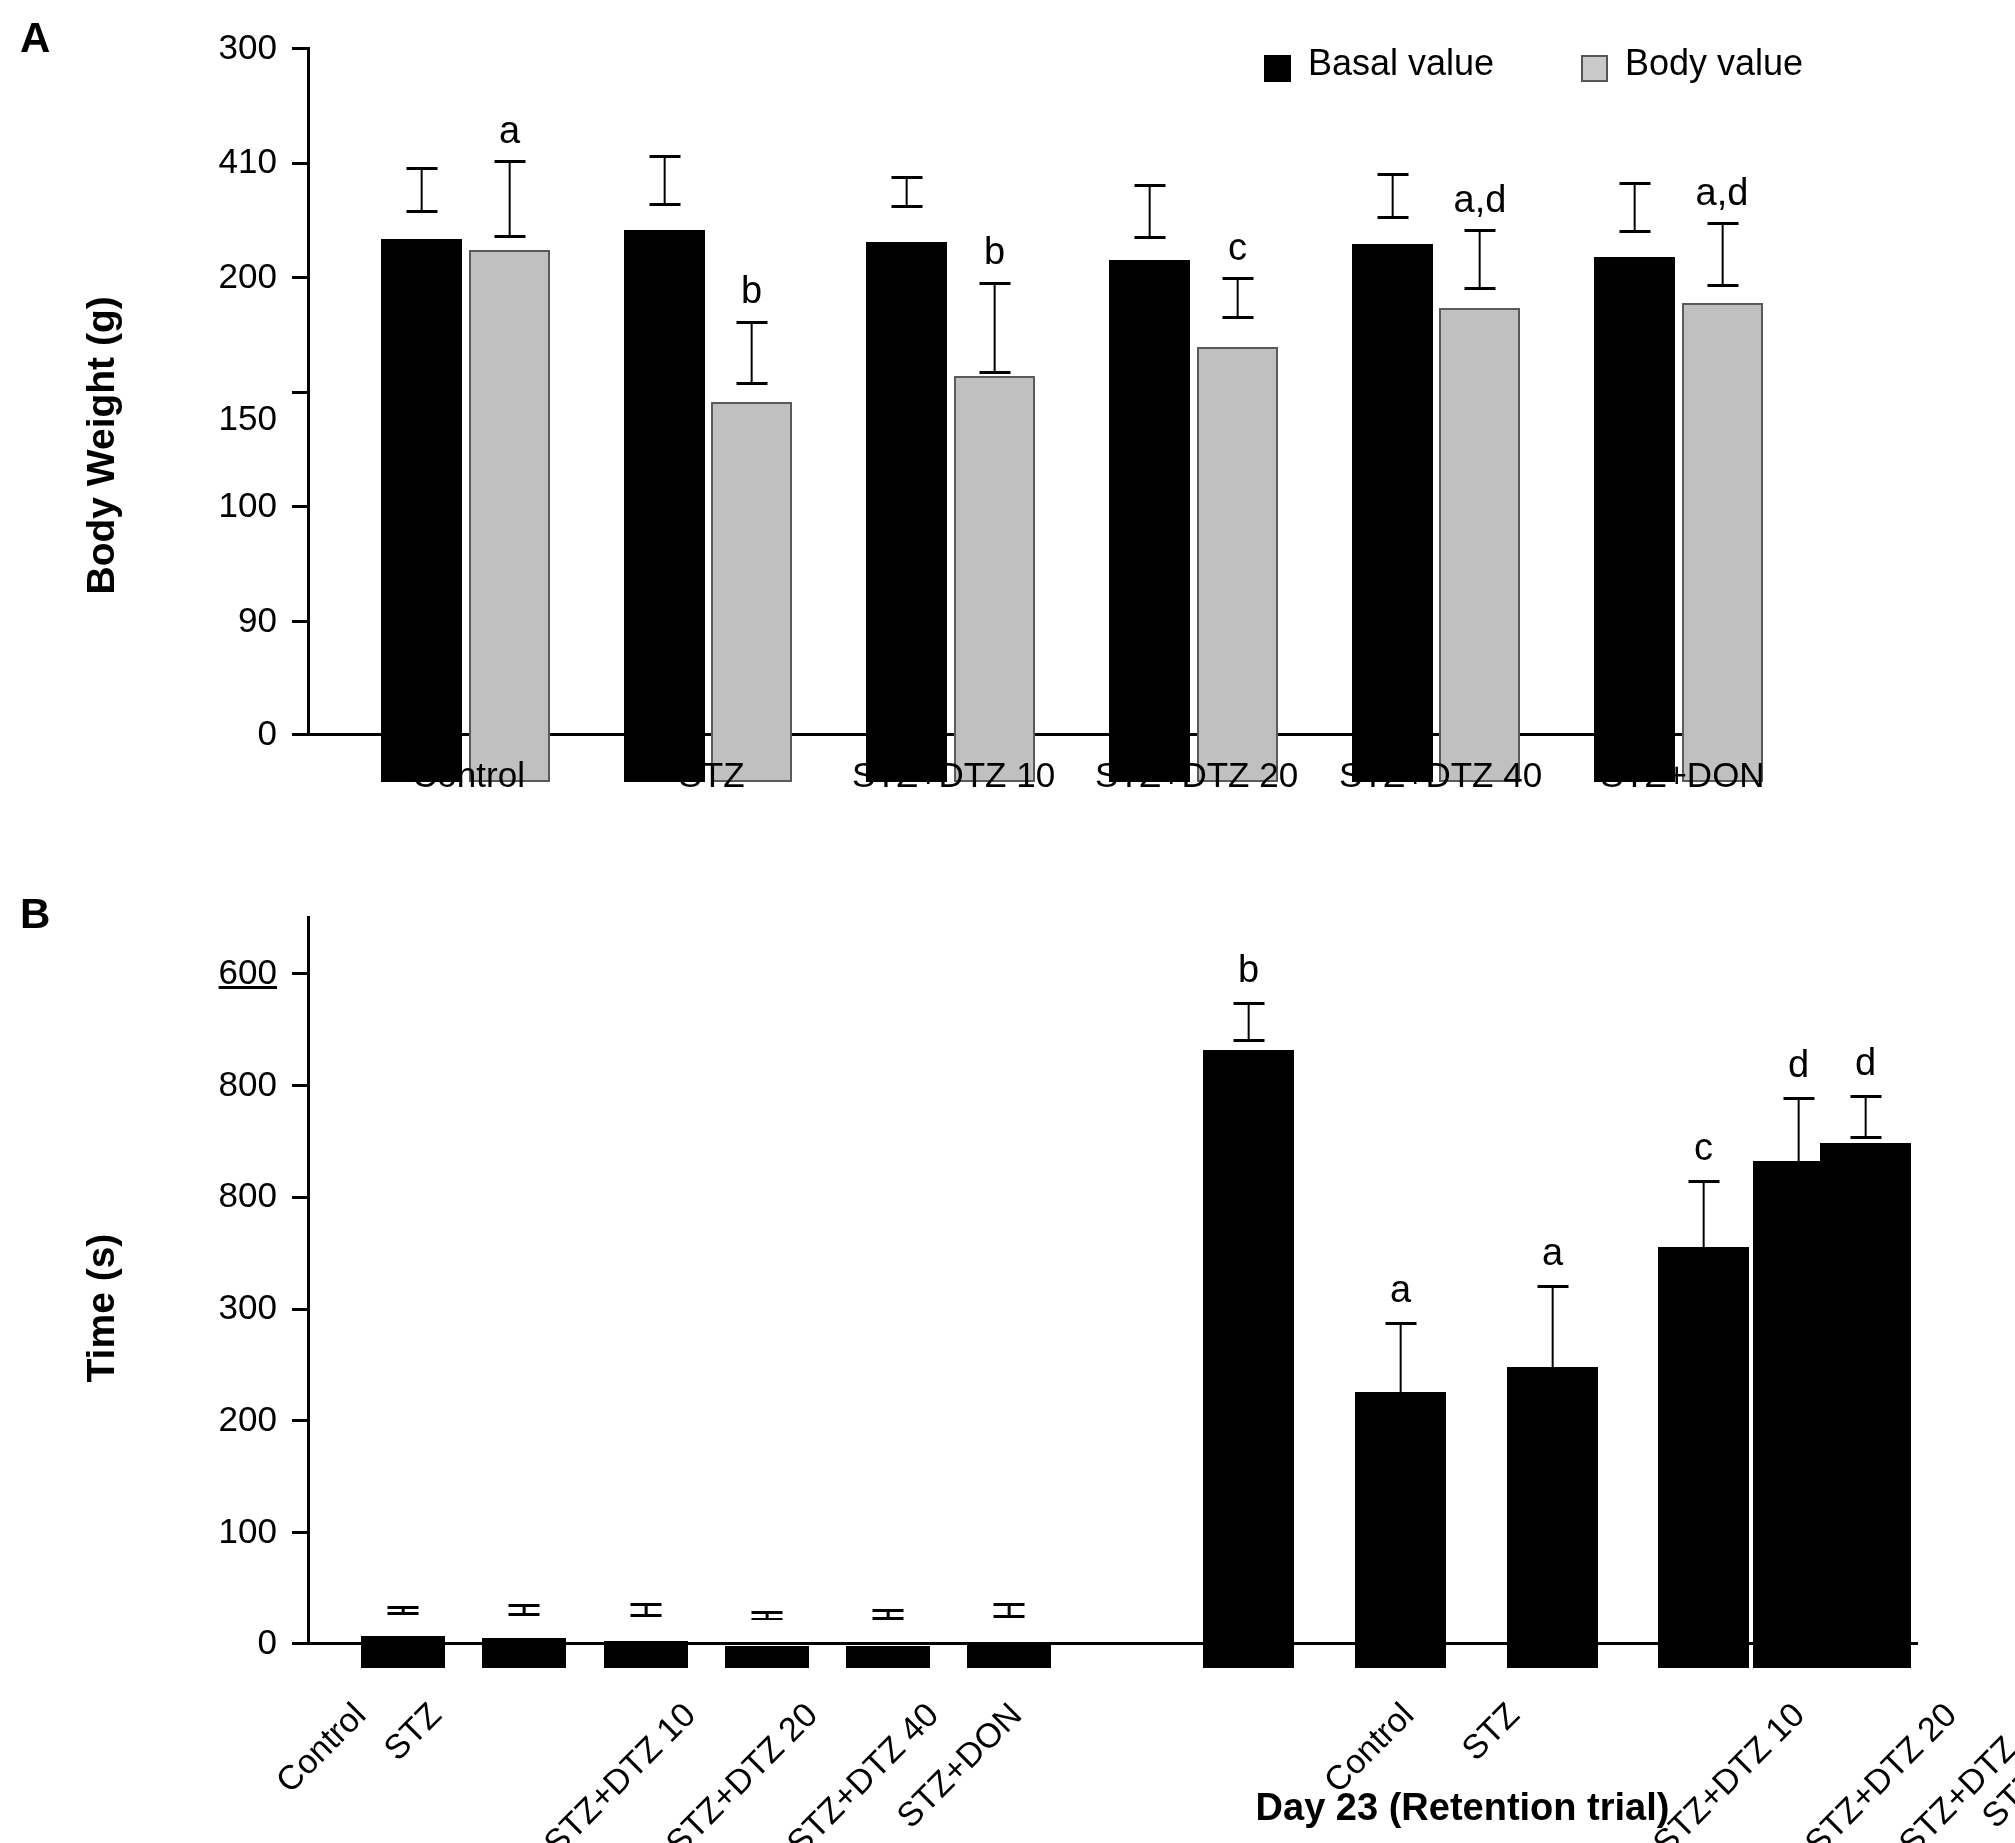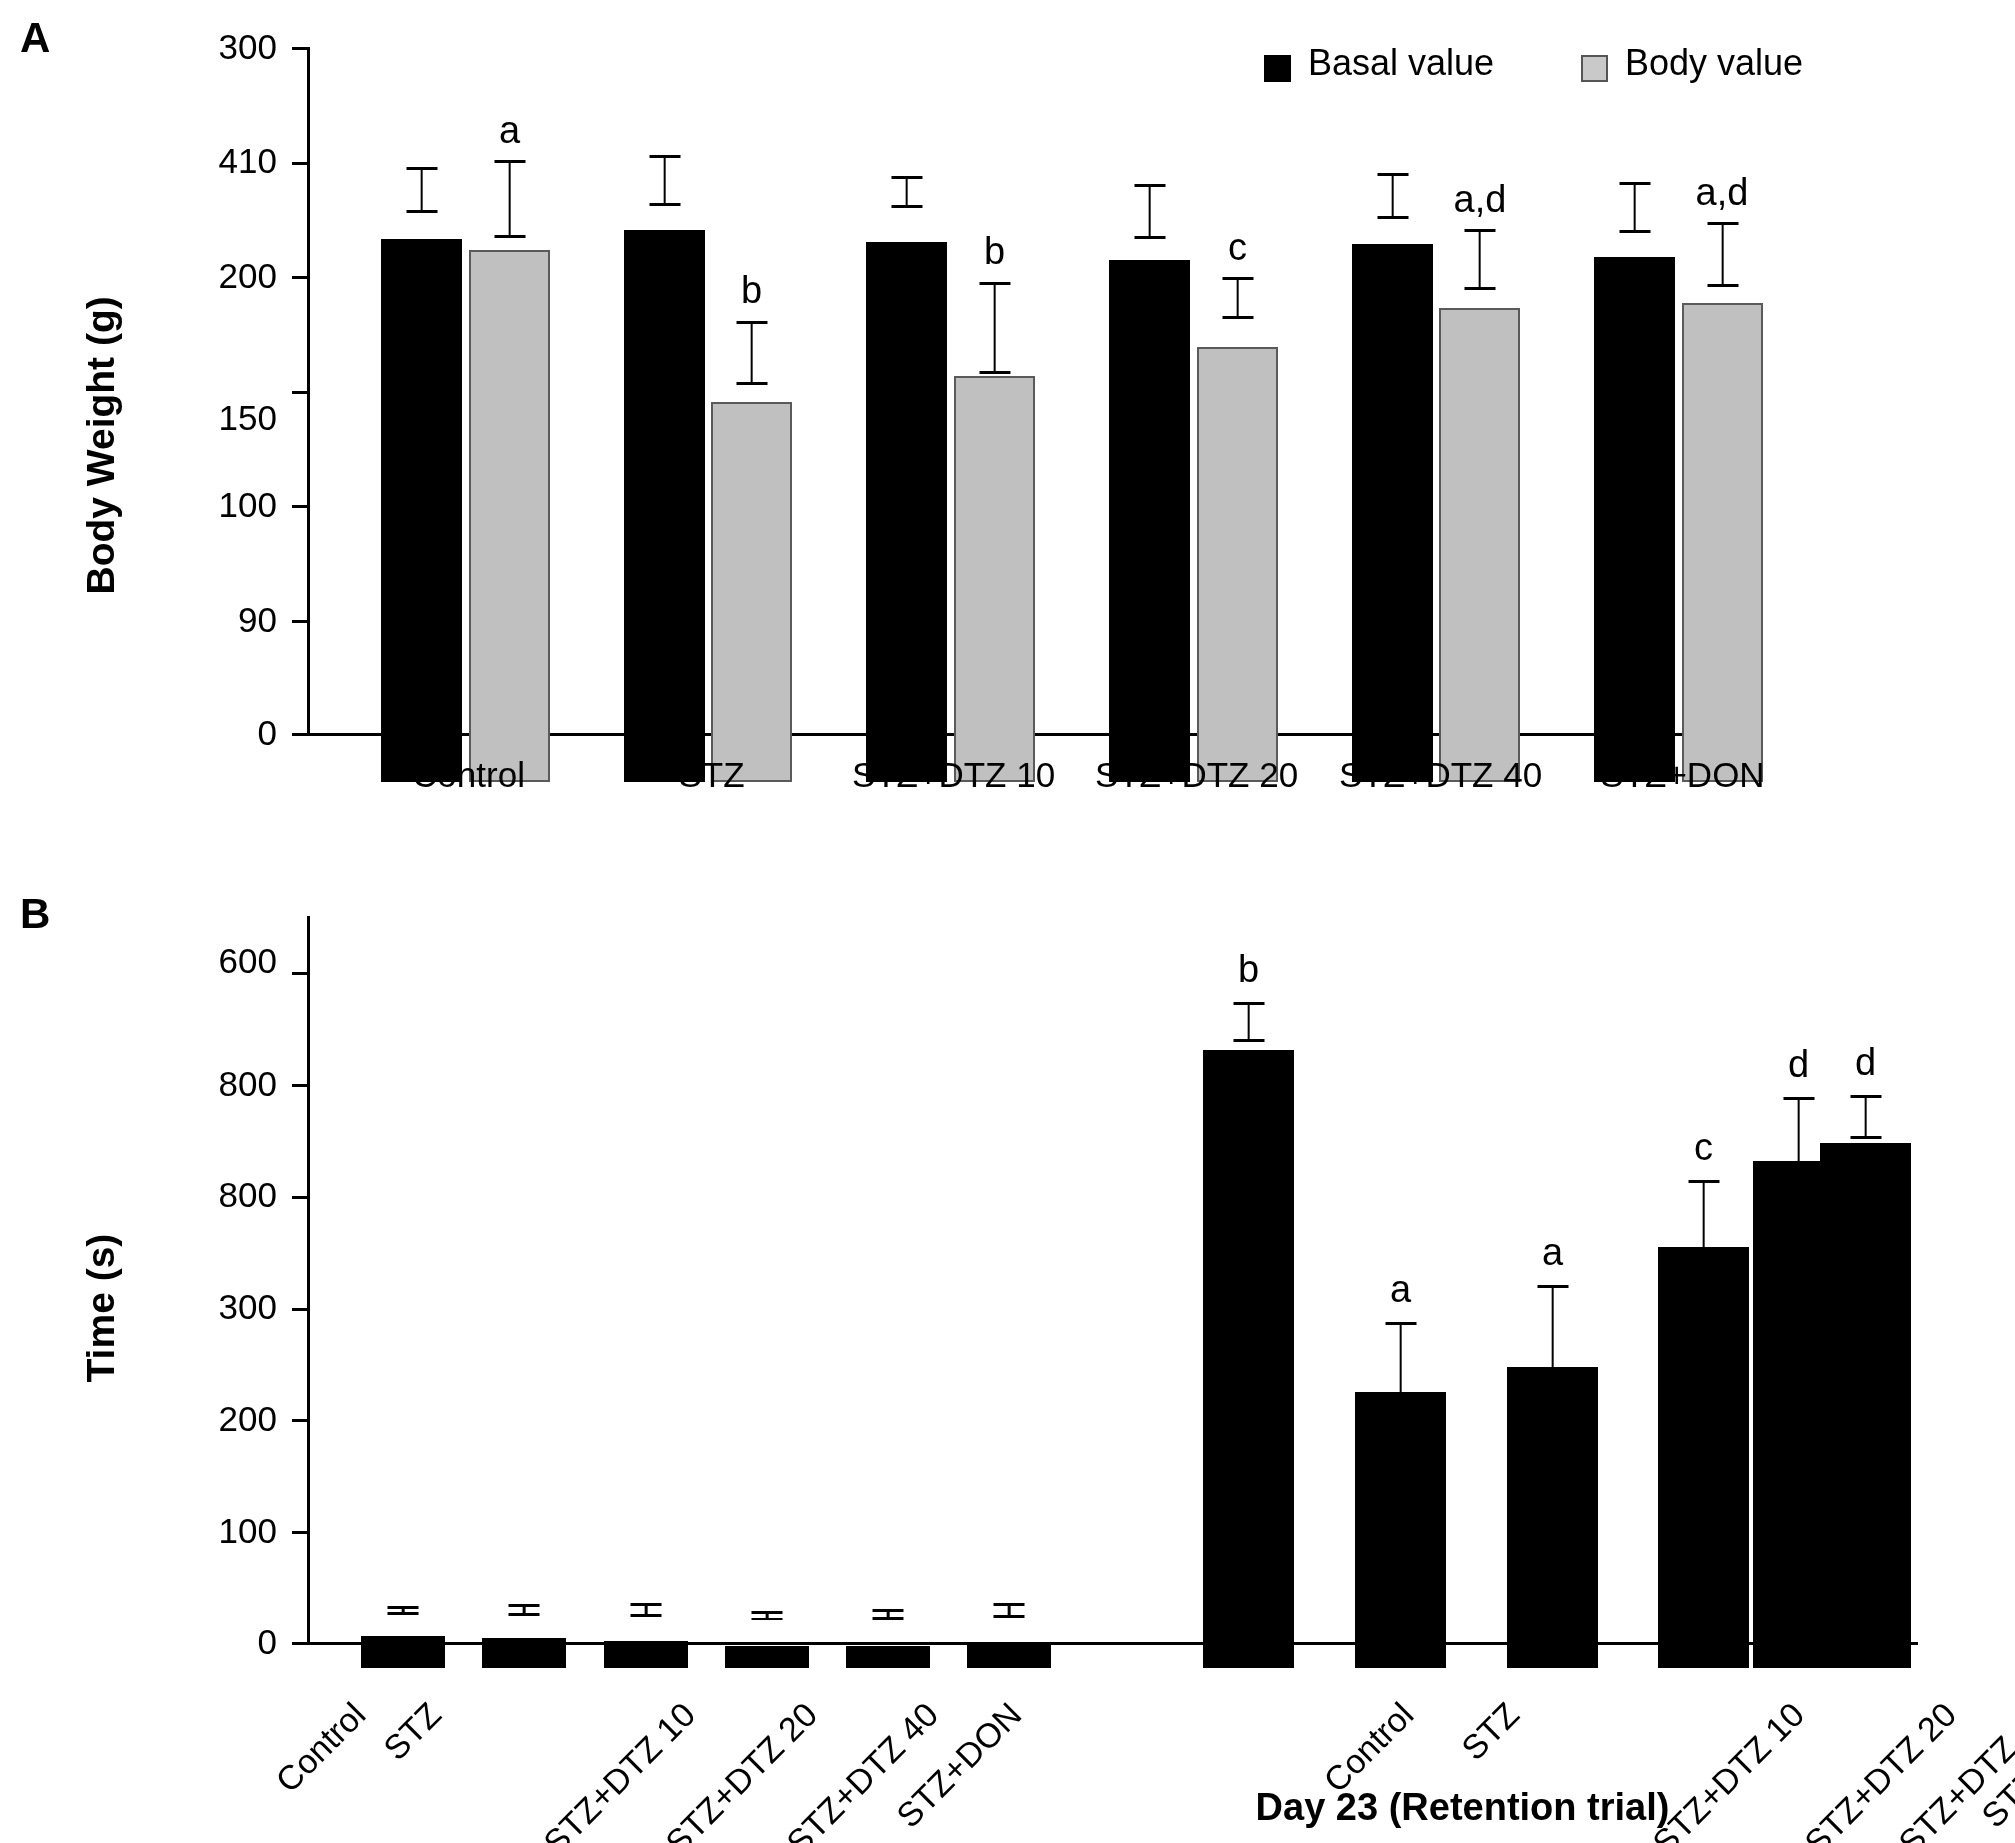--- a/index.html
+++ b/index.html
@@ -306,21 +306,21 @@
     <div class="axis-line-x" style="left:0px; top:726px; width:1611px;"></div>
 
     <div class="tick-y" style="left:-15px; top:56px;"></div>
     <div class="tick-y" style="left:-15px; top:168px;"></div>
     <div class="tick-y" style="left:-15px; top:280px;"></div>
     <div class="tick-y" style="left:-15px; top:392px;"></div>
     <div class="tick-y" style="left:-15px; top:503px;"></div>
     <div class="tick-y" style="left:-15px; top:615px;"></div>
     <div class="tick-y" style="left:-15px; top:726px;"></div>
 
-    <div class="tick-label-y" style="left:-155px; top:25px; width:125px;">600</div>
+    <div class="tick-label-y" style="left:-155px; top:36px; width:125px;text-decoration:underline;">600</div>
     <div class="tick-label-y" style="left:-155px; top:148px; width:125px;">800</div>
     <div class="tick-label-y" style="left:-155px; top:259px; width:125px;">800</div>
     <div class="tick-label-y" style="left:-155px; top:371px; width:125px;">300</div>
     <div class="tick-label-y" style="left:-155px; top:483px; width:125px;">200</div>
     <div class="tick-label-y" style="left:-155px; top:595px; width:125px;">100</div>
     <div class="tick-label-y" style="left:-155px; top:706px; width:125px;">0</div>
 
     <div class="bar basal" style="left:54px; width:84px; height:32px; bottom:2.7px;"></div>
     <div class="errbar" style="left:54px; width:84px; top:690px; height:8.8px;">
       <div class="stem"></div>

